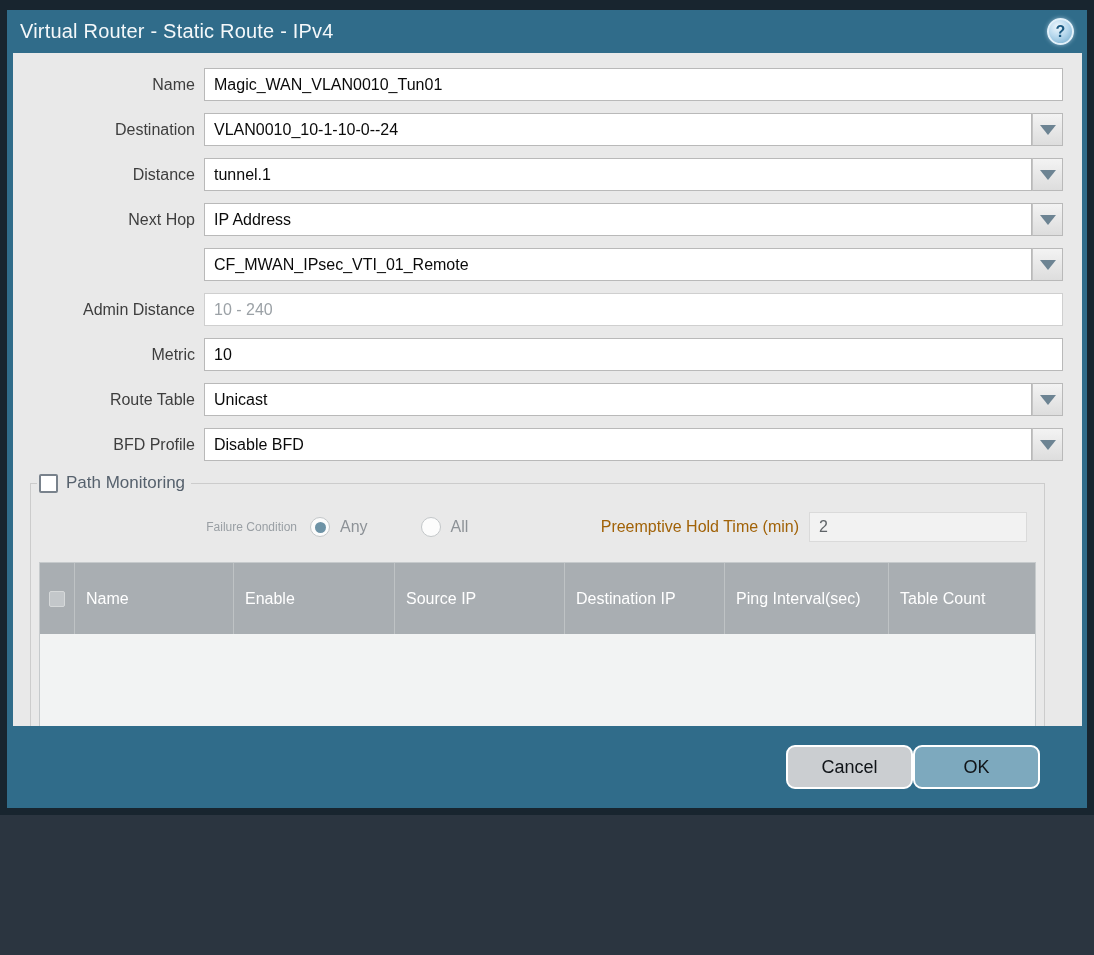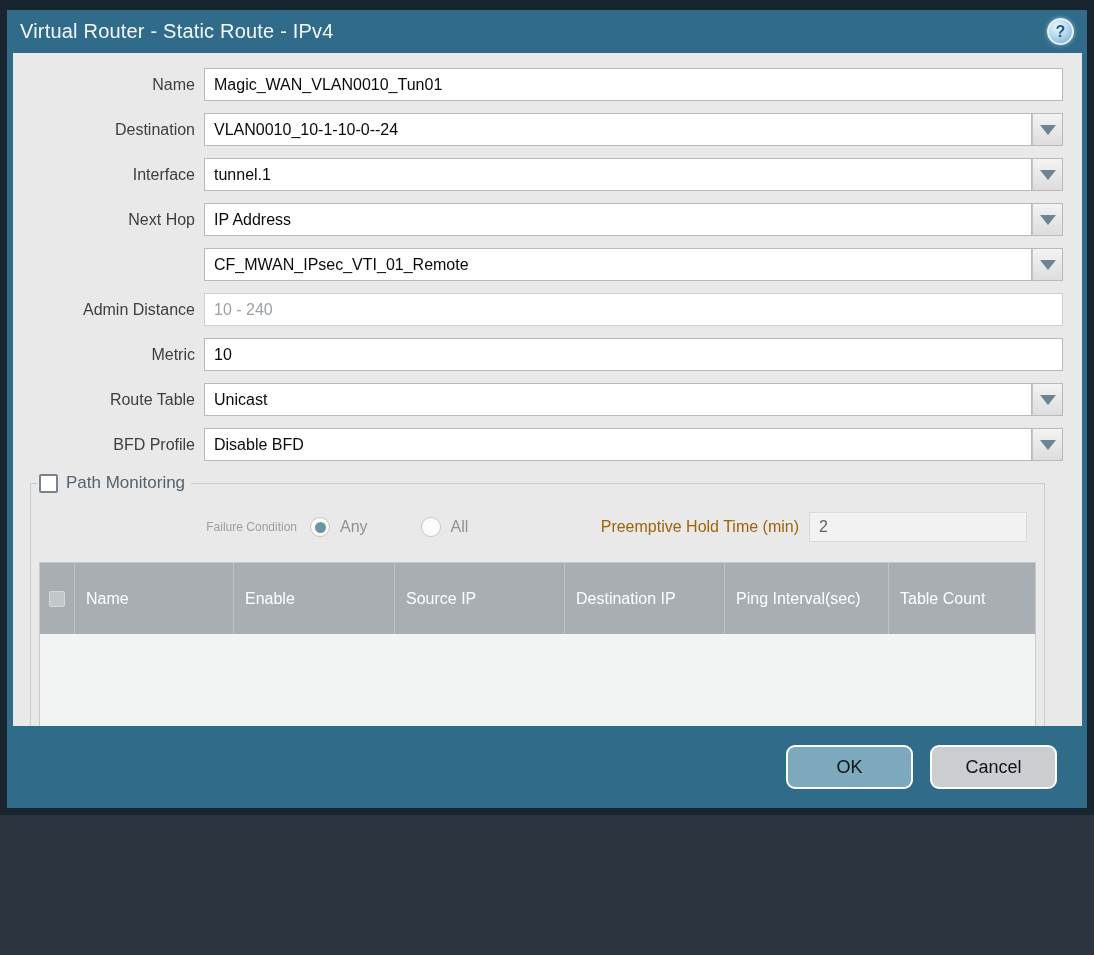--- a/index.html
+++ b/index.html
@@ -186,21 +186,21 @@
         <div class="lbl">Destination</div>
         <div class="field">
           <input type="text" value="VLAN0010_10-1-10-0--24" style="">
           <div class="dd-btn">
             <span class="dd-arrow"></span>
           </div>
         </div>
       </div>
 
       <div class="form-row">
-        <div class="lbl">Interface</div>
+        <div class="lbl">Distance</div>
         <div class="field">
           <input type="text" value="tunnel.1" style="">
           <div class="dd-btn">
             <span class="dd-arrow"></span>
           </div>
         </div>
       </div>
 
       <div class="form-row">
         <div class="lbl">Next Hop</div>
@@ -297,18 +297,18 @@
               <span class="tool-icon del-icon">−</span>
               <span class="tool-label del-label">Delete</span>
             </div>
           </div>
         </div>
       </fieldset>
 
     </div>
 
     <div class="dlg-footer">
+      <button class="btn btn-cancel">Cancel</button>
       <button class="btn btn-ok">OK</button>
-      <button class="btn btn-cancel">Cancel</button>
     </div>
 
   </div>
 </div>
 
 </body></html>

